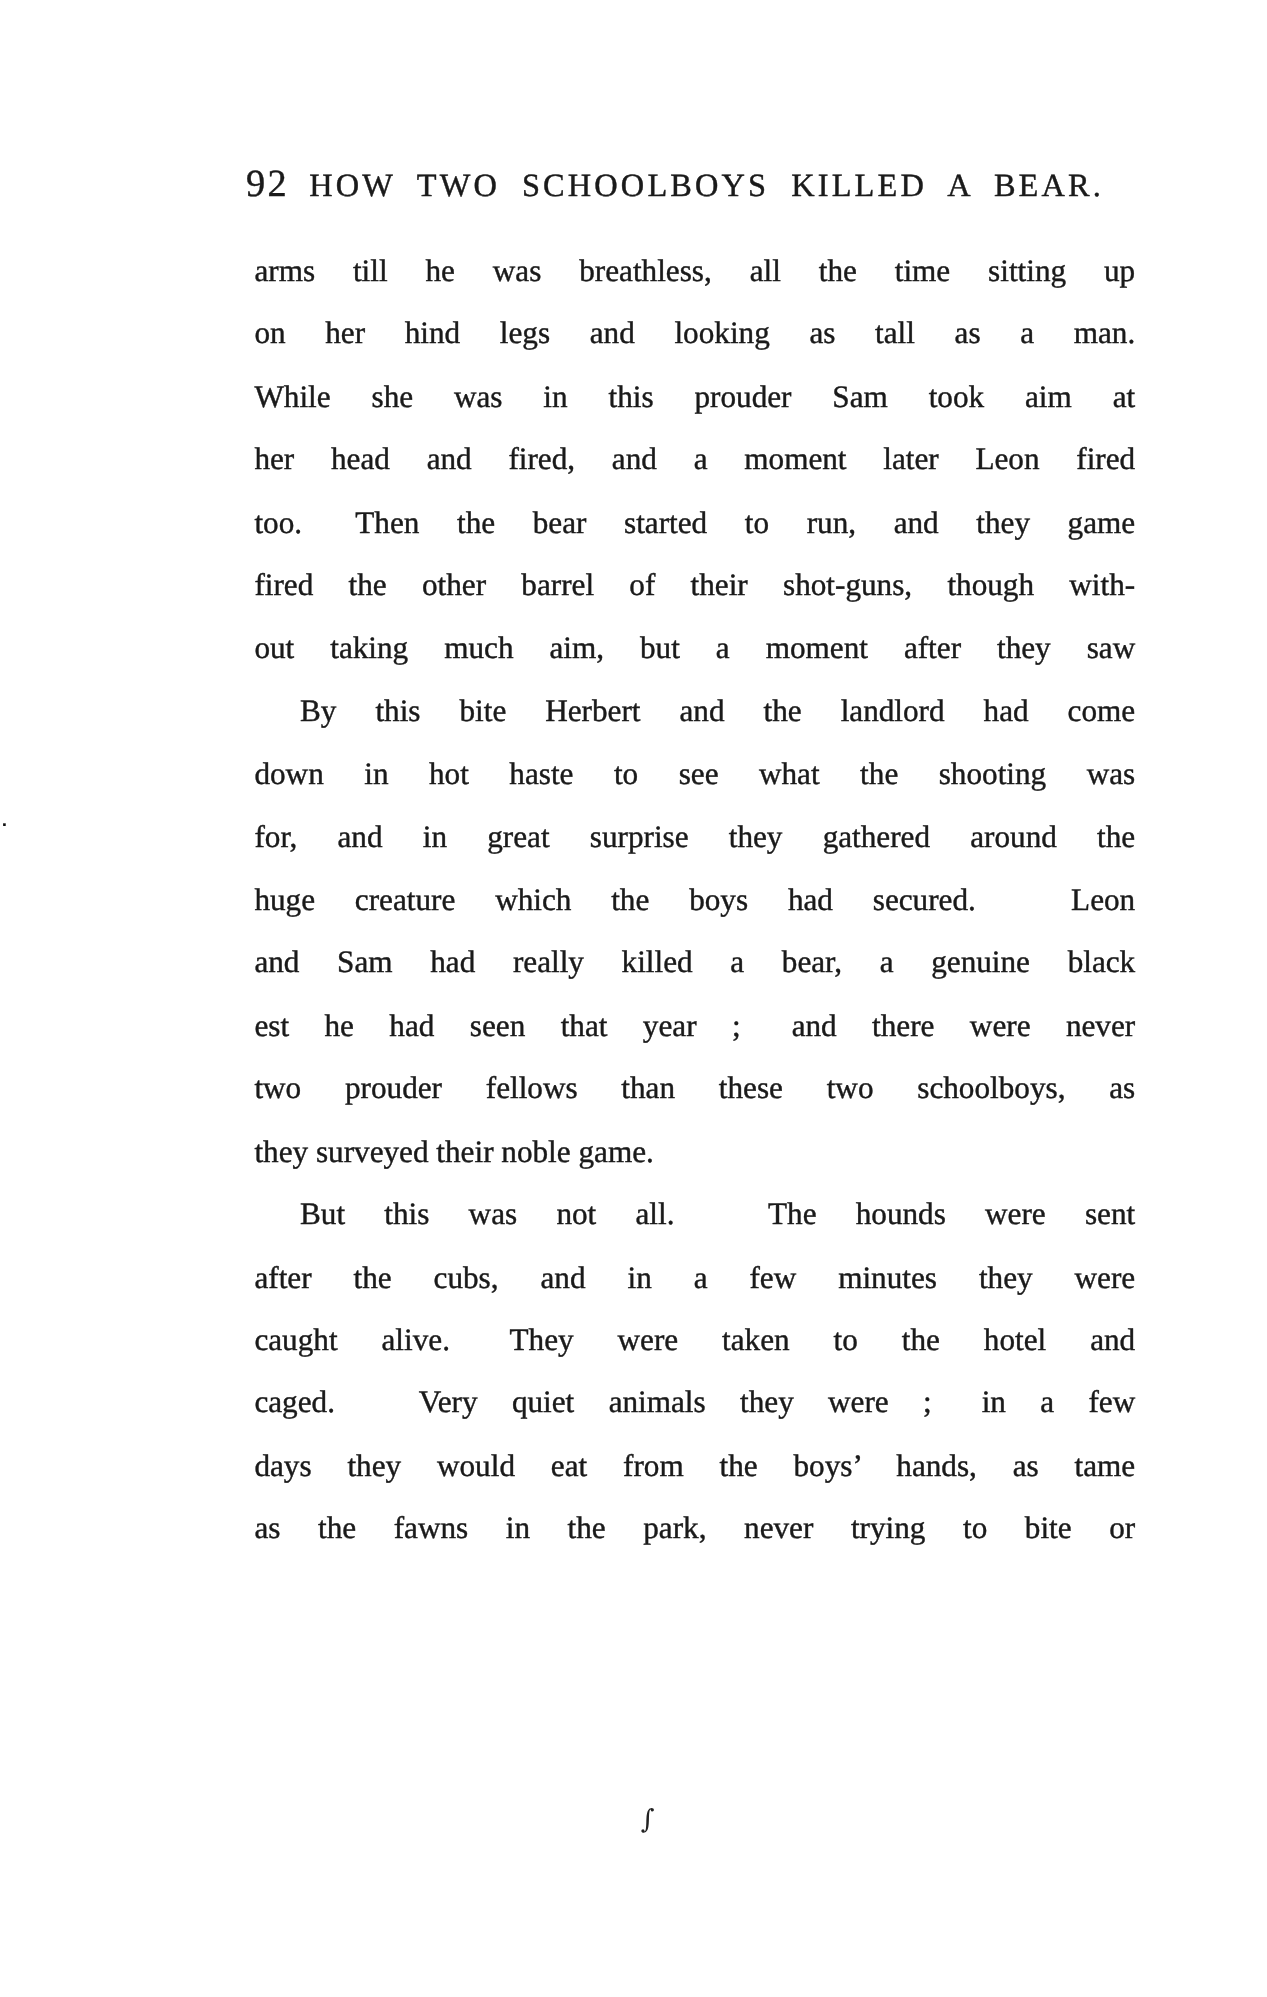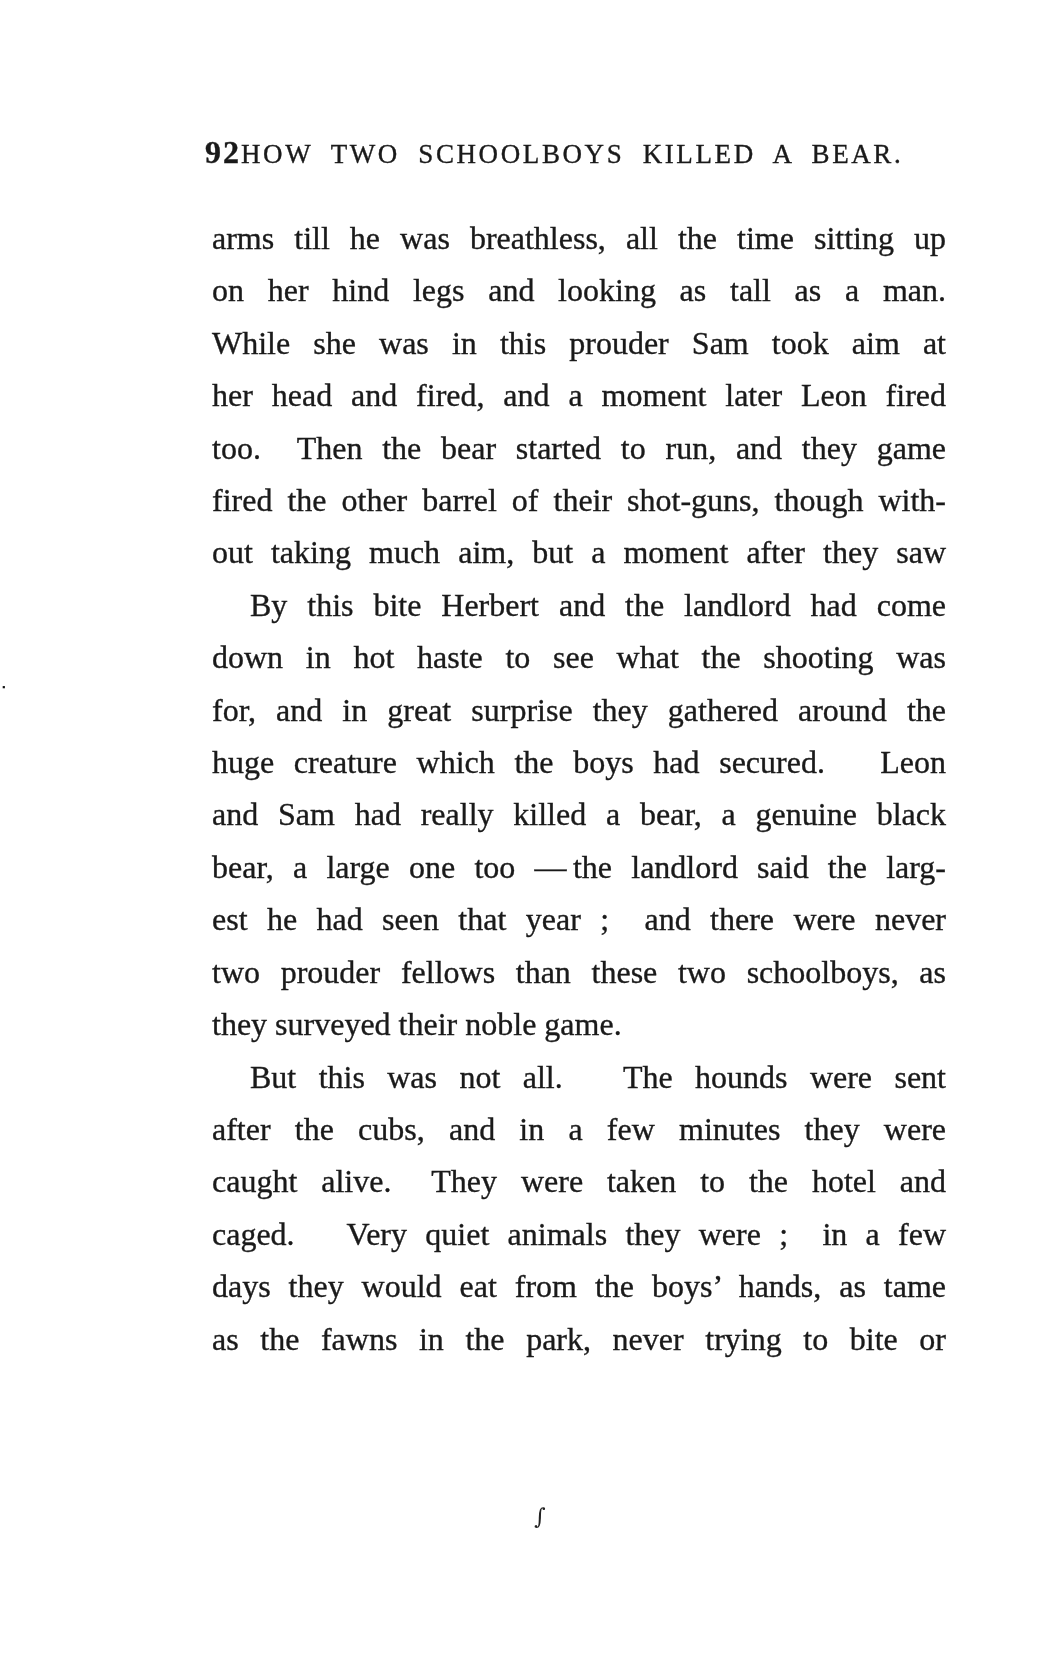--- a/index.html
+++ b/index.html
@@ -24,37 +24,36 @@
     top: 134px;
     left: 205px;
     width: 741px;
     display: flex;
     align-items: baseline;
   }
   .page-number {
     font-size: 32px;
     letter-spacing: 2px;
     flex: 0 0 auto;
-    font-weight: bold;
   }
   .running-title {
     flex: 1 1 auto;
-    text-align: left;
+    text-align: right;
     font-size: 27px;
     letter-spacing: 2.6px;
     word-spacing: 9px;
     padding-right: 26px;
     white-space: nowrap;
   }
   .text-body {
     position: absolute;
-    top: 212px;
+    top: 200px;
     left: 212px;
     width: 734px;
-    font-size: 32px;
+    font-size: 26px;
     line-height: 52.4px;
   }
   .para { margin: 0; }
   .line {
     text-align: justify;
     text-align-last: justify;
     min-height: 52.4px;
   }
   .line.flush-left {
     text-align-last: left;
@@ -102,21 +101,20 @@
       <div class="line">fired the other barrel of their shot-guns, though with-</div>
       <div class="line">out taking much aim, but a moment after they saw</div>
     </div>
 
     <div class="para">
       <div class="line indent">By this bite Herbert and the landlord had come</div>
       <div class="line">down in hot haste to see what the shooting was</div>
       <div class="line">for, and in great surprise they gathered around the</div>
       <div class="line">huge creature which the boys had secured.   Leon</div>
       <div class="line">and Sam had really killed a bear, a genuine black</div>
-      <div class="line">bear, a large one too — the landlord said the larg-</div>
       <div class="line">est he had seen that year ;  and there were never</div>
       <div class="line">two prouder fellows than these two schoolboys, as</div>
       <div class="line flush-left">they surveyed their noble game.</div>
     </div>
 
     <div class="para">
       <div class="line indent">But this was not all.   The hounds were sent</div>
       <div class="line">after the cubs, and in a few minutes they were</div>
       <div class="line">caught alive.  They were taken to the hotel and</div>
       <div class="line">caged.   Very quiet animals they were ;  in a few</div>

